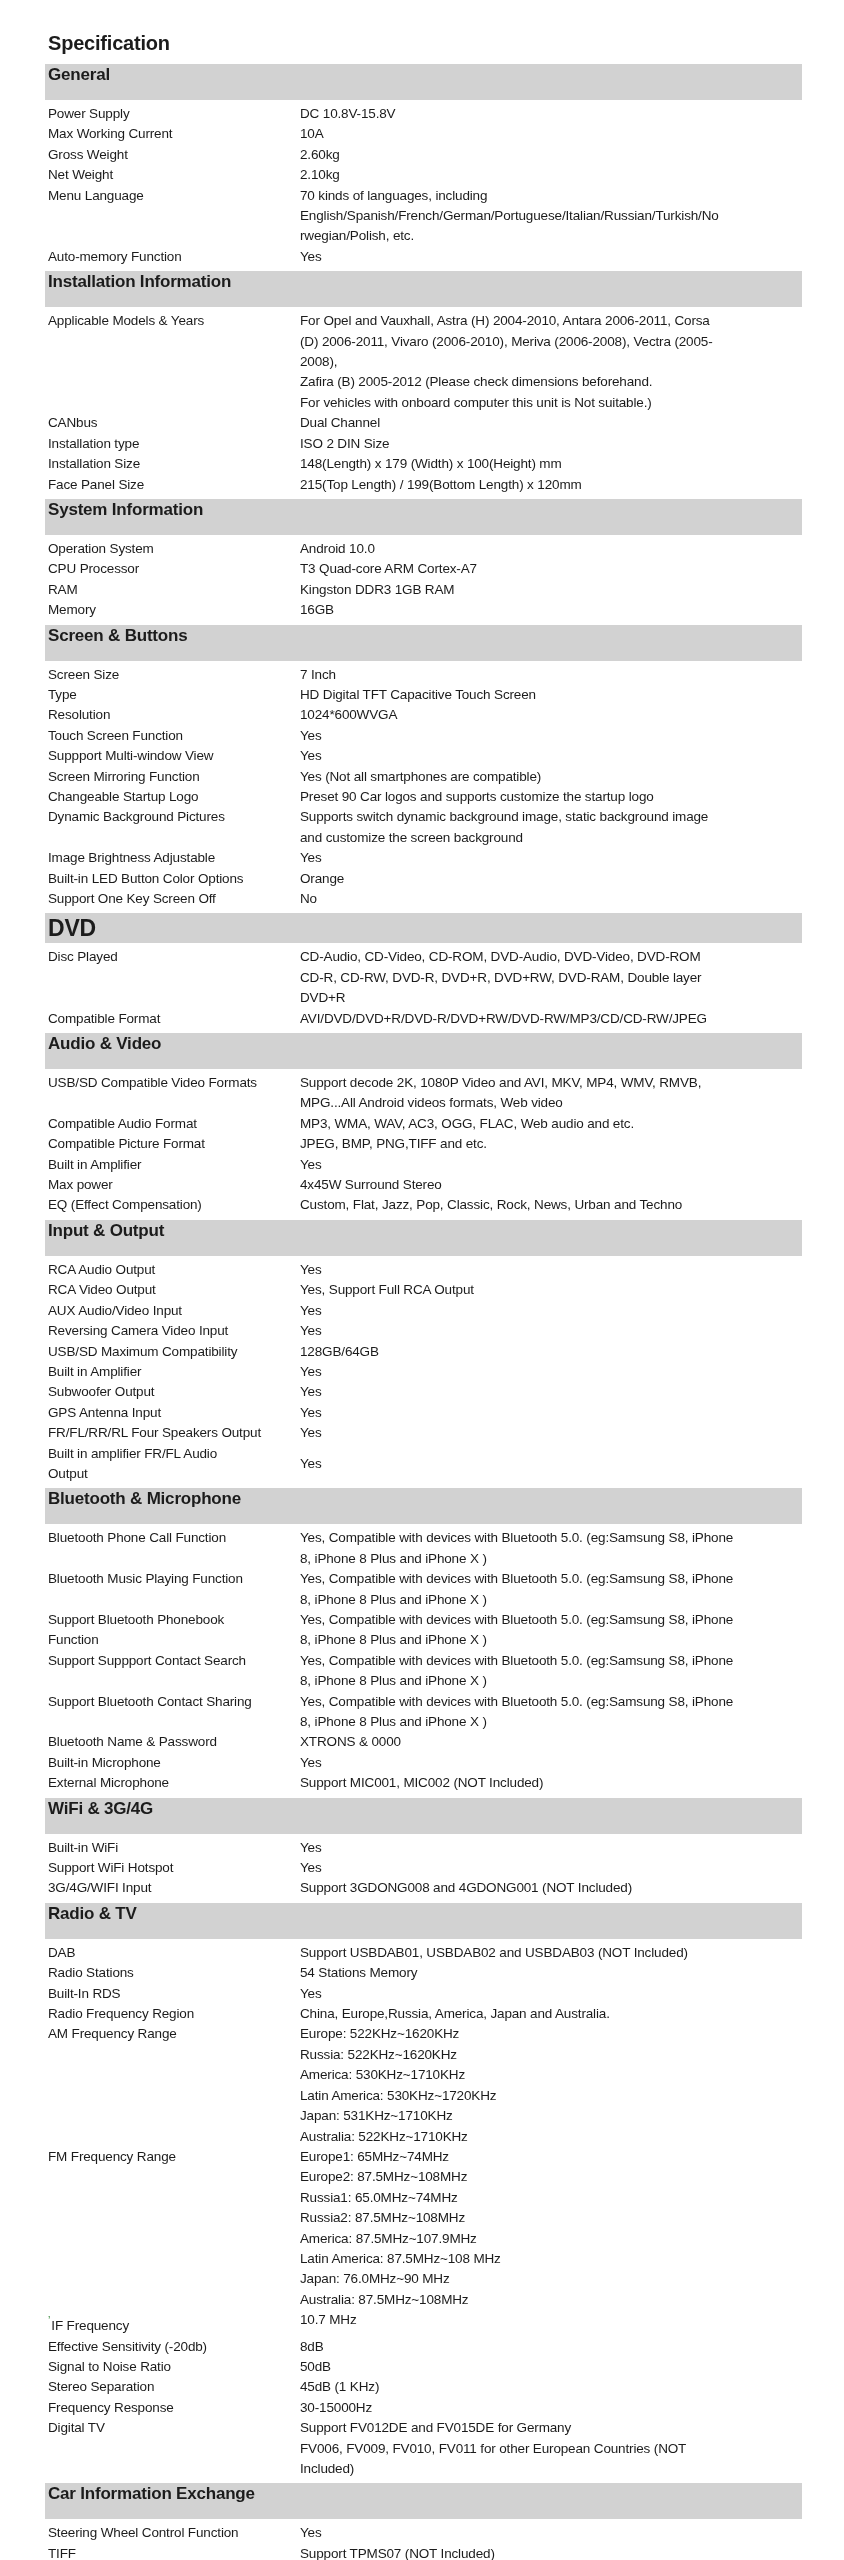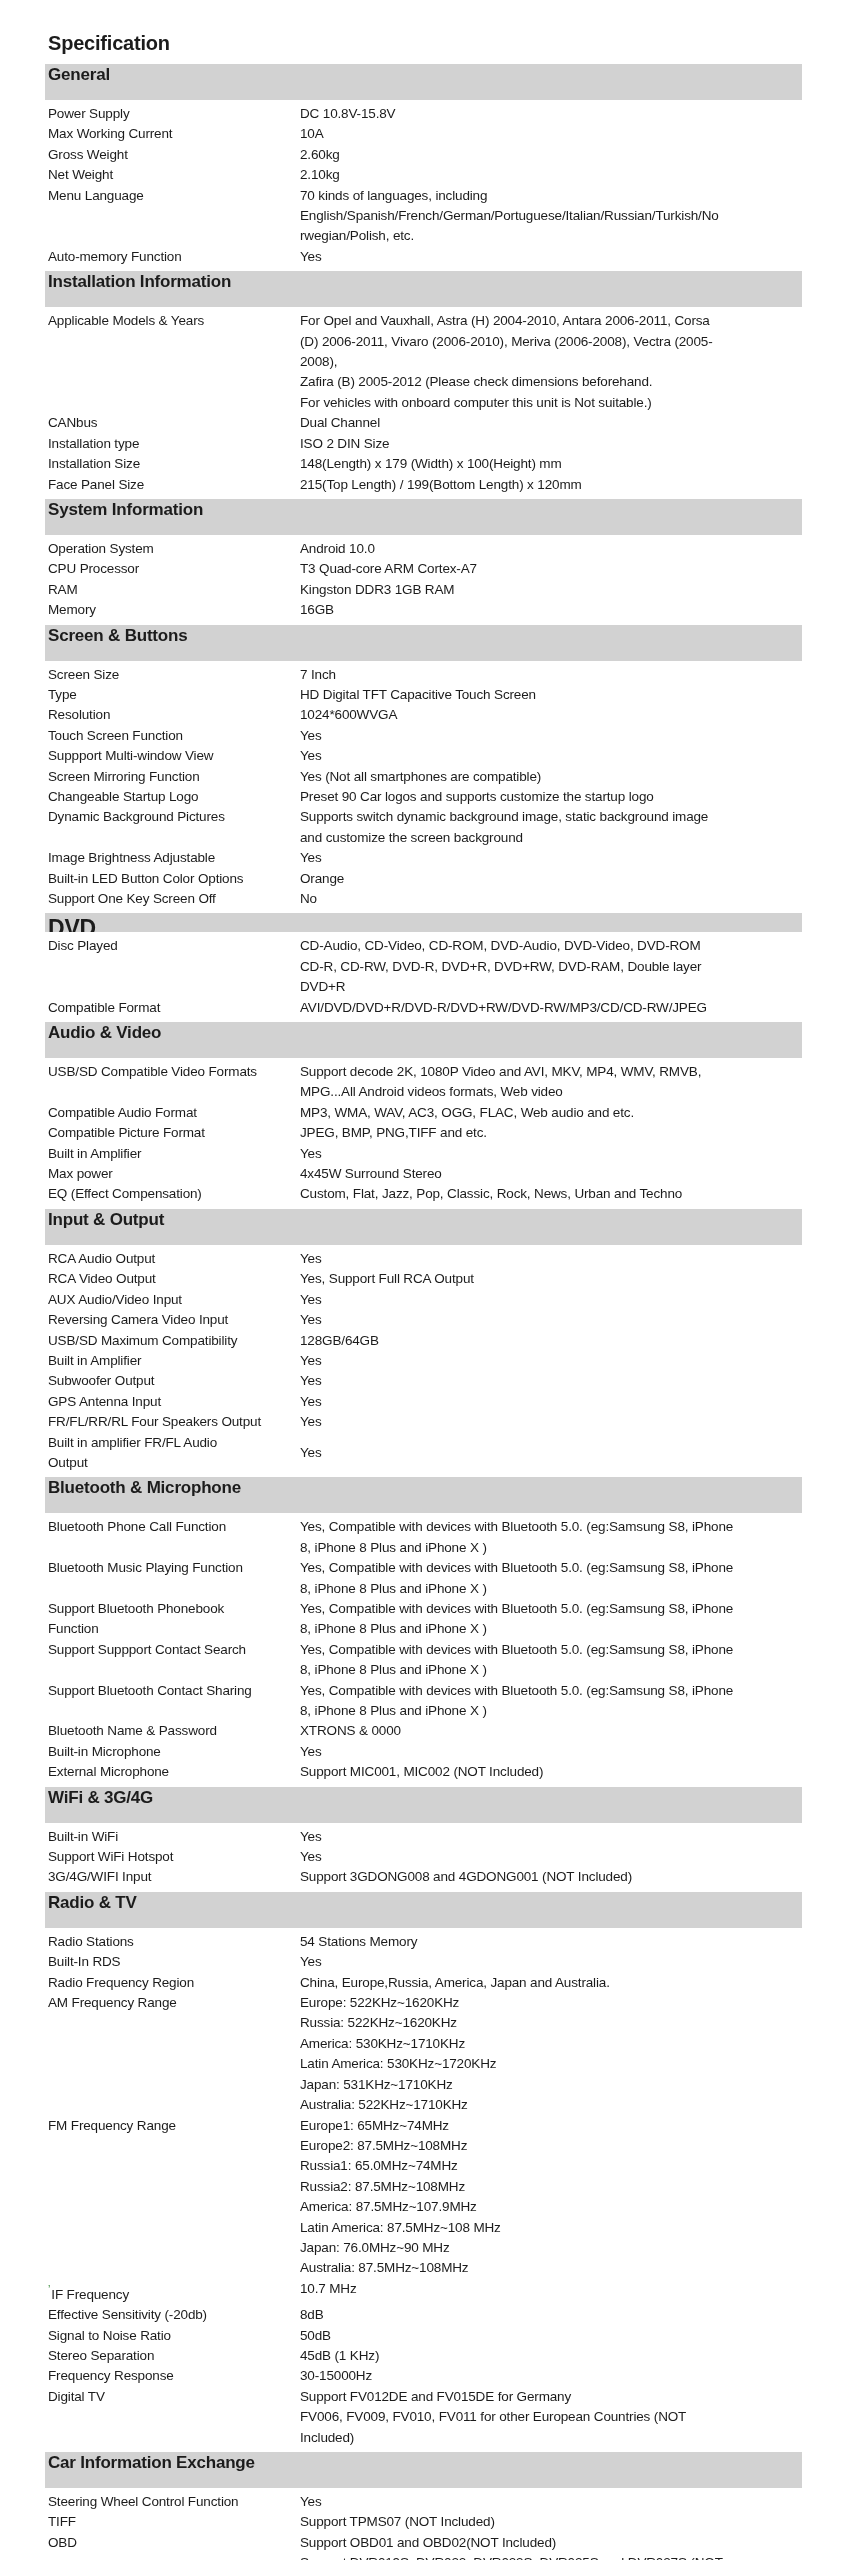--- a/index.html
+++ b/index.html
@@ -31,21 +31,21 @@
     line-height: 22px;
     font-size: 17px;
     font-weight: bold;
     padding-left: 3px;
     margin: 4px 0 4px 0;
     letter-spacing: -0.2px;
     white-space: nowrap;
     overflow: hidden;
   }
   .section-header.large {
-    height: 19px;
+    height: 30px;
     line-height: 30px;
     font-size: 23px;
   }
   .rows { }
   .row {
     display: flex;
     align-items: flex-start;
   }
   .label {
     flex: none;
@@ -354,20 +354,24 @@
           </div>
           <div class="row">
             <div class="label">3G/4G/WIFI Input</div>
             <div class="value">Support 3GDONG008 and 4GDONG001 (NOT Included)</div>
           </div>
         </div>
       </div>
       <div class="section">
         <div class="section-header">Radio &amp; TV</div>
         <div class="rows">
+          <div class="row">
+            <div class="label">DAB</div>
+            <div class="value">Support USBDAB01, USBDAB02 and USBDAB03 (NOT Included)</div>
+          </div>
           <div class="row">
             <div class="label">Radio Stations</div>
             <div class="value">54 Stations Memory</div>
           </div>
           <div class="row">
             <div class="label">Built-In RDS</div>
             <div class="value">Yes</div>
           </div>
           <div class="row">
             <div class="label">Radio Frequency Region</div>

